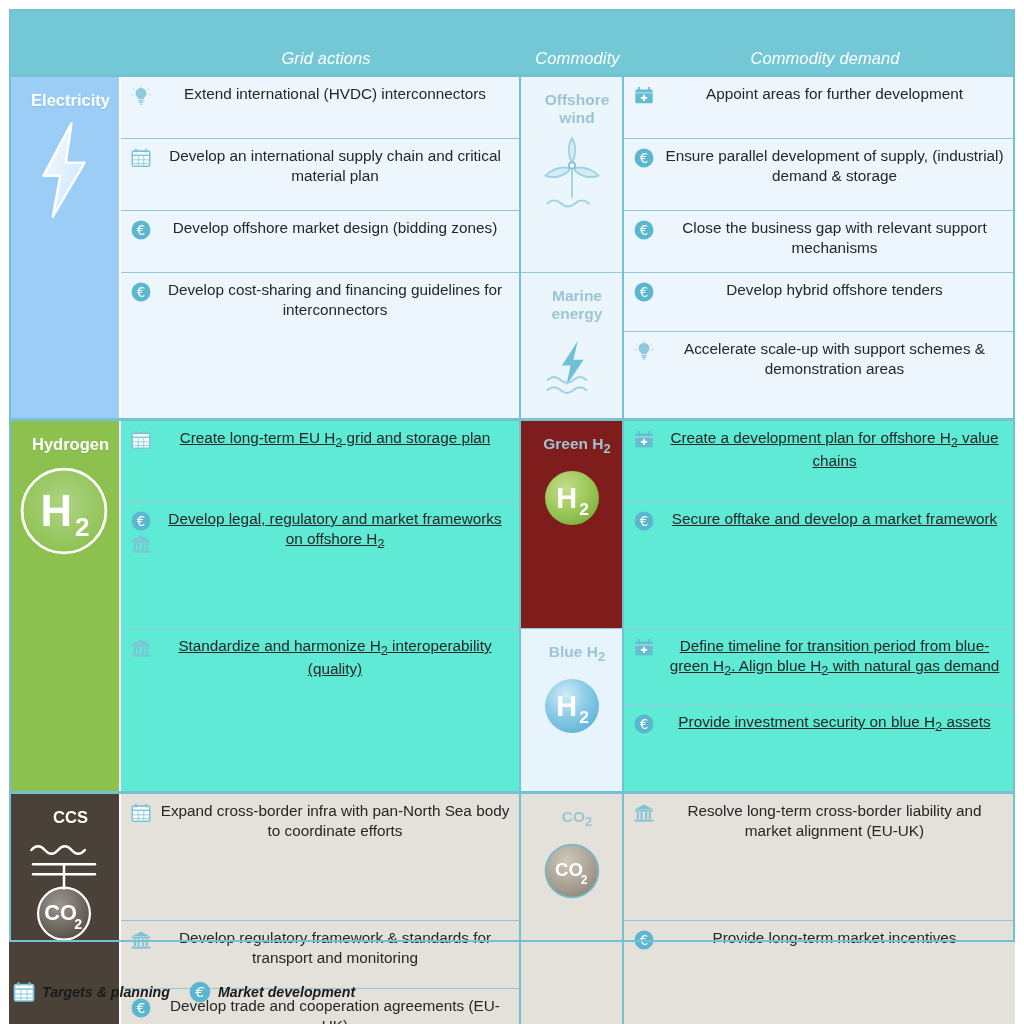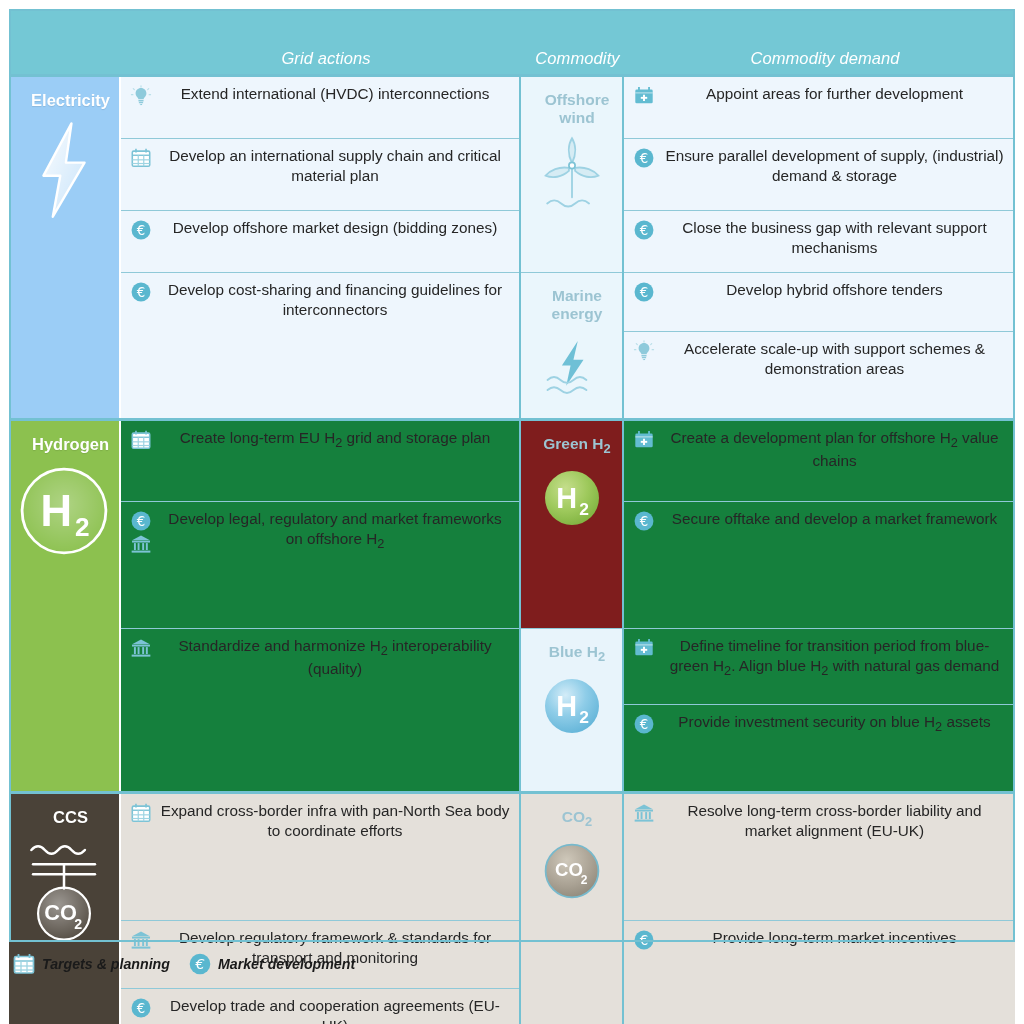--- a/index.html
+++ b/index.html
@@ -86,34 +86,34 @@
     padding:7px 8px 7px 9px;
     border-bottom:1.5px solid #8fc9d8;
     font-size:15.3px;
     color:#262626;
     line-height:1.28;
   }
   .act-row{display:flex;align-items:flex-start;gap:7px;}
   .act-icons{flex:0 0 auto;display:flex;flex-direction:column;gap:1px;padding-top:1px;}
   .act-txt{flex:1 1 auto;padding-top:0px;}
   .a-elec{background:#eef6fd;}
-  .a-h2{background:#15803d;}
+  .a-h2{background:#5eead4;text-decoration:underline;}
   .a-ccs{background:#e4e0da;}
   .no-bb{border-bottom:none;margin-left:36px;}
 
   
   .grp-top td{border-top:3px solid #73c1d2;}
 
   
   .ic{display:inline-block;width:22px;height:22px;flex:0 0 22px;}
   .ic svg{display:block;width:22px;height:22px;}
 
   
   .legend{
-    position:absolute;left:12px;top:952px;
+    position:absolute;left:12px;top:980px;
     display:flex;align-items:center;gap:7px;
     font-size:14.2px;font-style:italic;font-weight:bold;color:#1a1a1a;
   }
   .legend .litem{display:flex;align-items:center;gap:6px;margin-right:11px;}
   .legend .ic,.legend .ic svg{width:24px;height:24px;}
   .botline{position:absolute;left:9px;top:940px;width:1006px;height:2px;background:#73c1d2;}
   .outer-l{position:absolute;left:9px;top:9px;width:2px;height:931px;background:#73c1d2;}
   .outer-r{position:absolute;left:1013px;top:9px;width:2px;height:931px;background:#73c1d2;}
   .outer-t{position:absolute;left:9px;top:9px;width:1006px;height:2px;background:#73c1d2;}
 </style>
@@ -297,21 +297,21 @@
           </td>
           <td class="act a-elec" rowspan="1" style="height:46px">
             <div class="act-row">
               <div class="act-icons">
                 <span class="ic">
                   <svg viewBox="0 0 24 24" style="width:22px;height:22px" preserveAspectRatio="xMidYMid meet">
                     <use href="#sym-bulb"></use>
                   </svg>
                 </span>
               </div>
-              <div class="act-txt">Extend international (HVDC) interconnections</div>
+              <div class="act-txt">Extend international (HVDC) interconnectors</div>
             </div>
           </td>
           <td class="commodity c-offwind" rowspan="3" style="border-bottom:1.5px solid #8fc9d8">
             <div class="cname">Offshore wind</div>
             <div class="cic">
               <span class="ic" style="width:62px;height:78px;flex:0 0 62px">
                 <svg style="width:62px;height:78px" preserveAspectRatio="xMidYMid meet">
                   <use href="#sym-turbine"></use>
                 </svg>
               </span>

